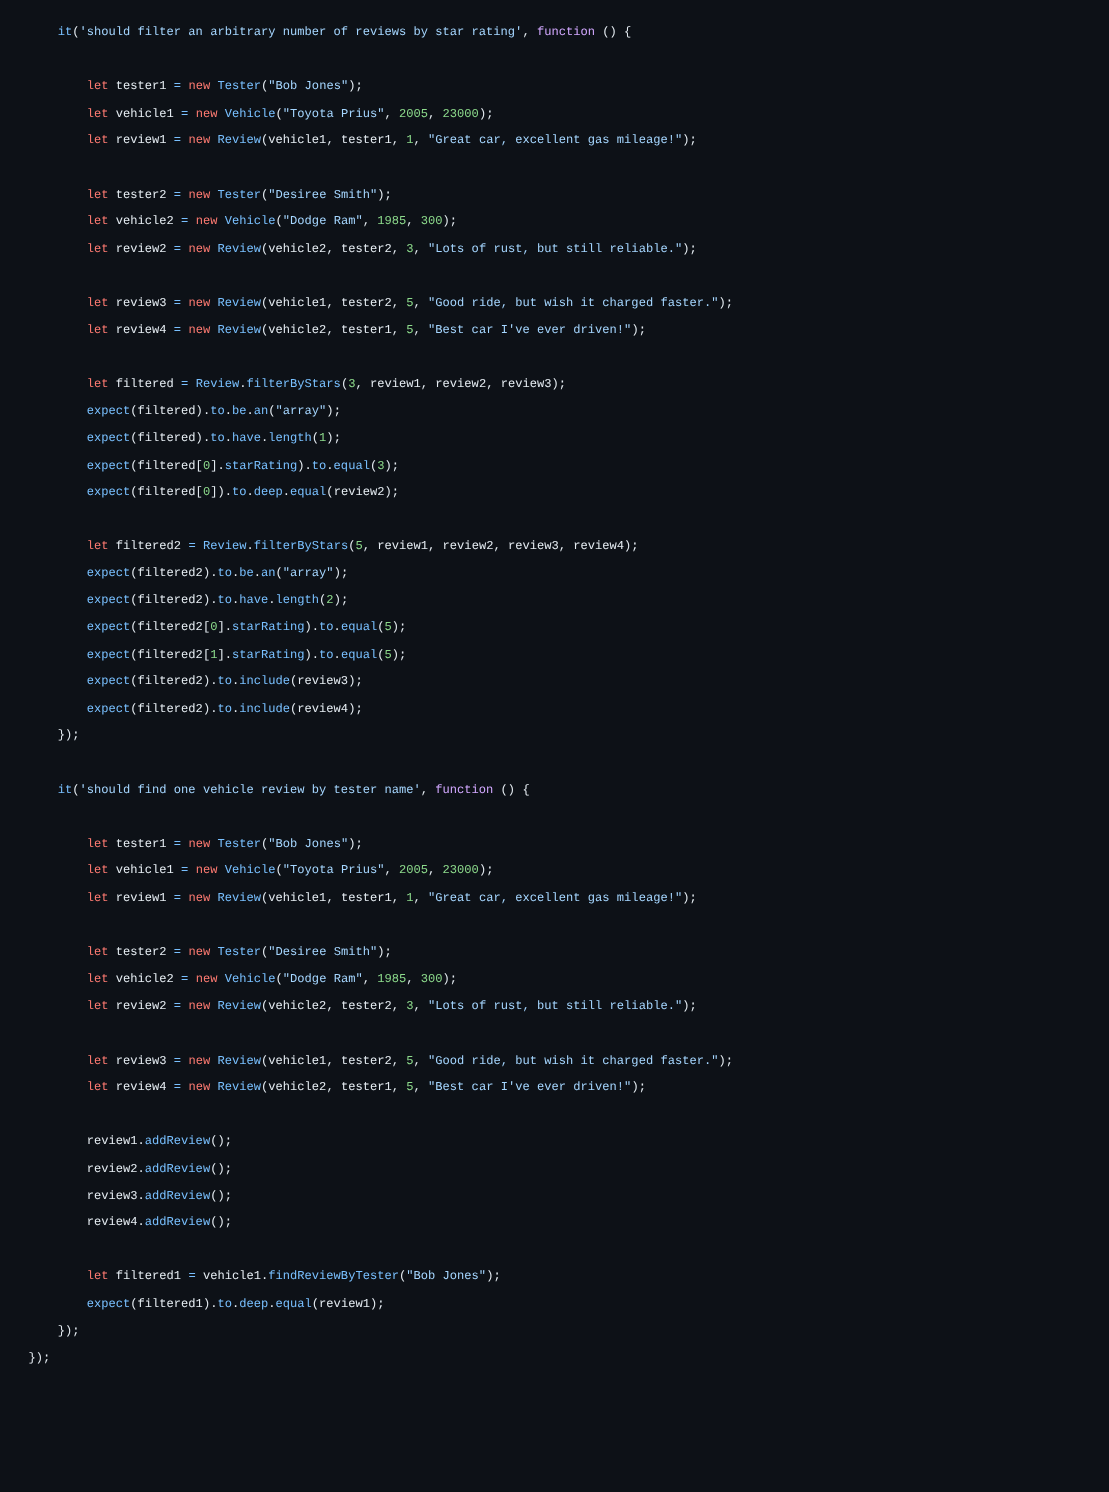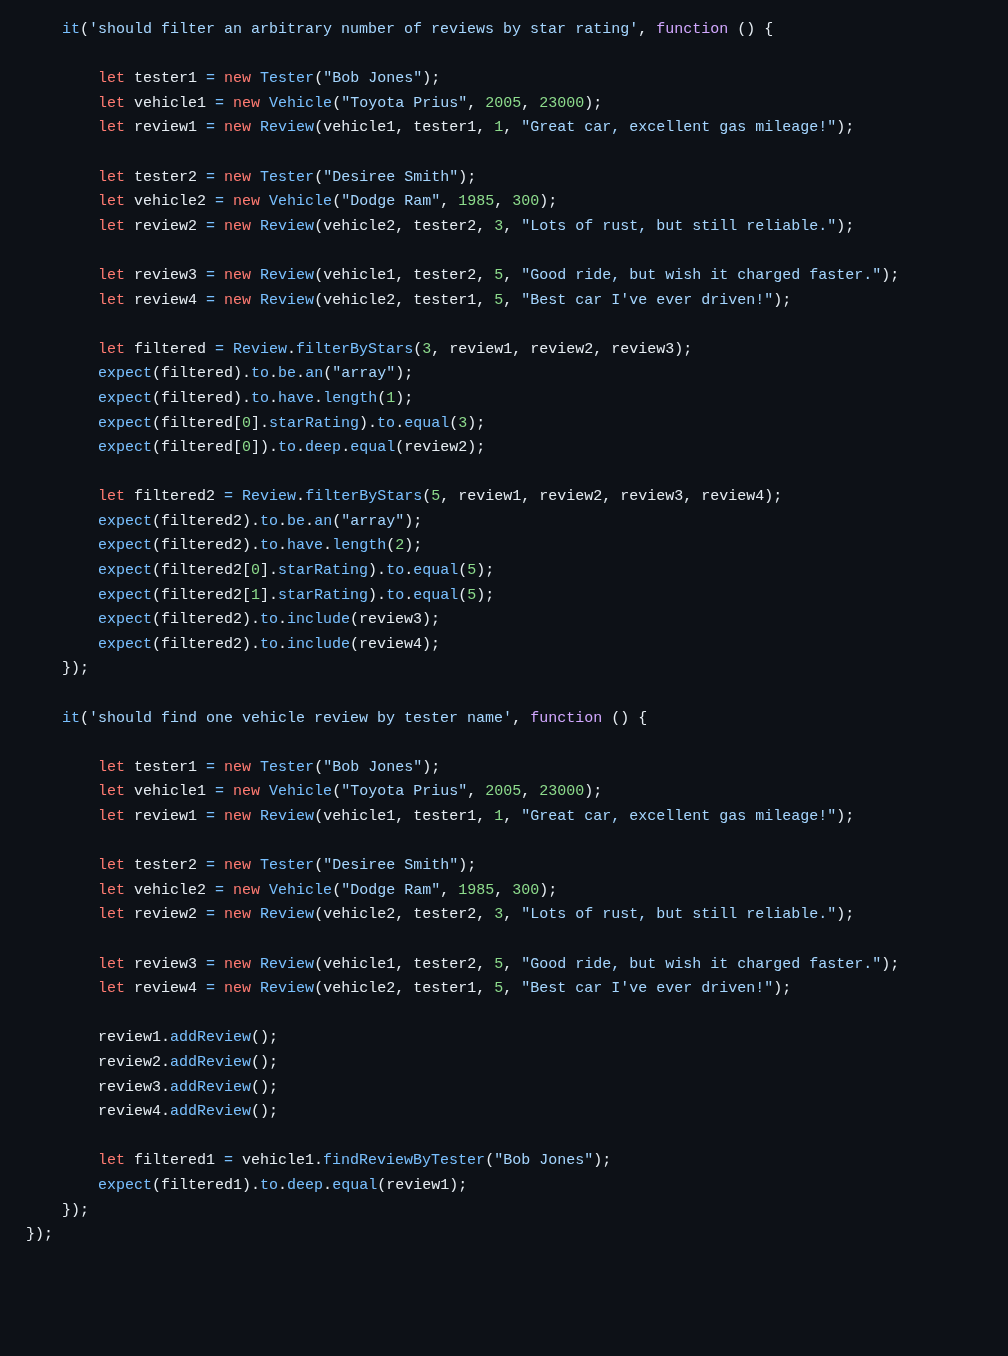--- a/index.html
+++ b/index.html
@@ -1,17 +1,17 @@
 <!DOCTYPE html>
 <html><head>
 <meta charset="utf-8">
 <style>
   html,body{margin:0;padding:0;background:#0d1117;color:#e6edf3;}
   body{width:1008px;min-height:1356px;box-sizing:border-box;padding:18px 0 18px 26px;}
-  pre{margin:0;font-family:ui-monospace,SFMono-Regular,Menlo,Consolas,"Liberation Mono",monospace;font-size:15px;line-height:24.6px;white-space:pre;}
+  pre{margin:0;font-family:ui-monospace,SFMono-Regular,Menlo,Consolas,"Liberation Mono",monospace;font-size:11px;line-height:24.6px;white-space:pre;}
   .pu{color:#e6edf3;}   
   .kw{color:#ff7b72;}   
   .fn{color:#79c0ff;}   
   .st{color:#a5d6ff;}   
   .nu{color:#8ddb8c;}   
   .fk{color:#d2a8ff;}   
   .op{color:#79c0ff;}   
   .id{color:#e6edf3;}
 </style>
 </head>

